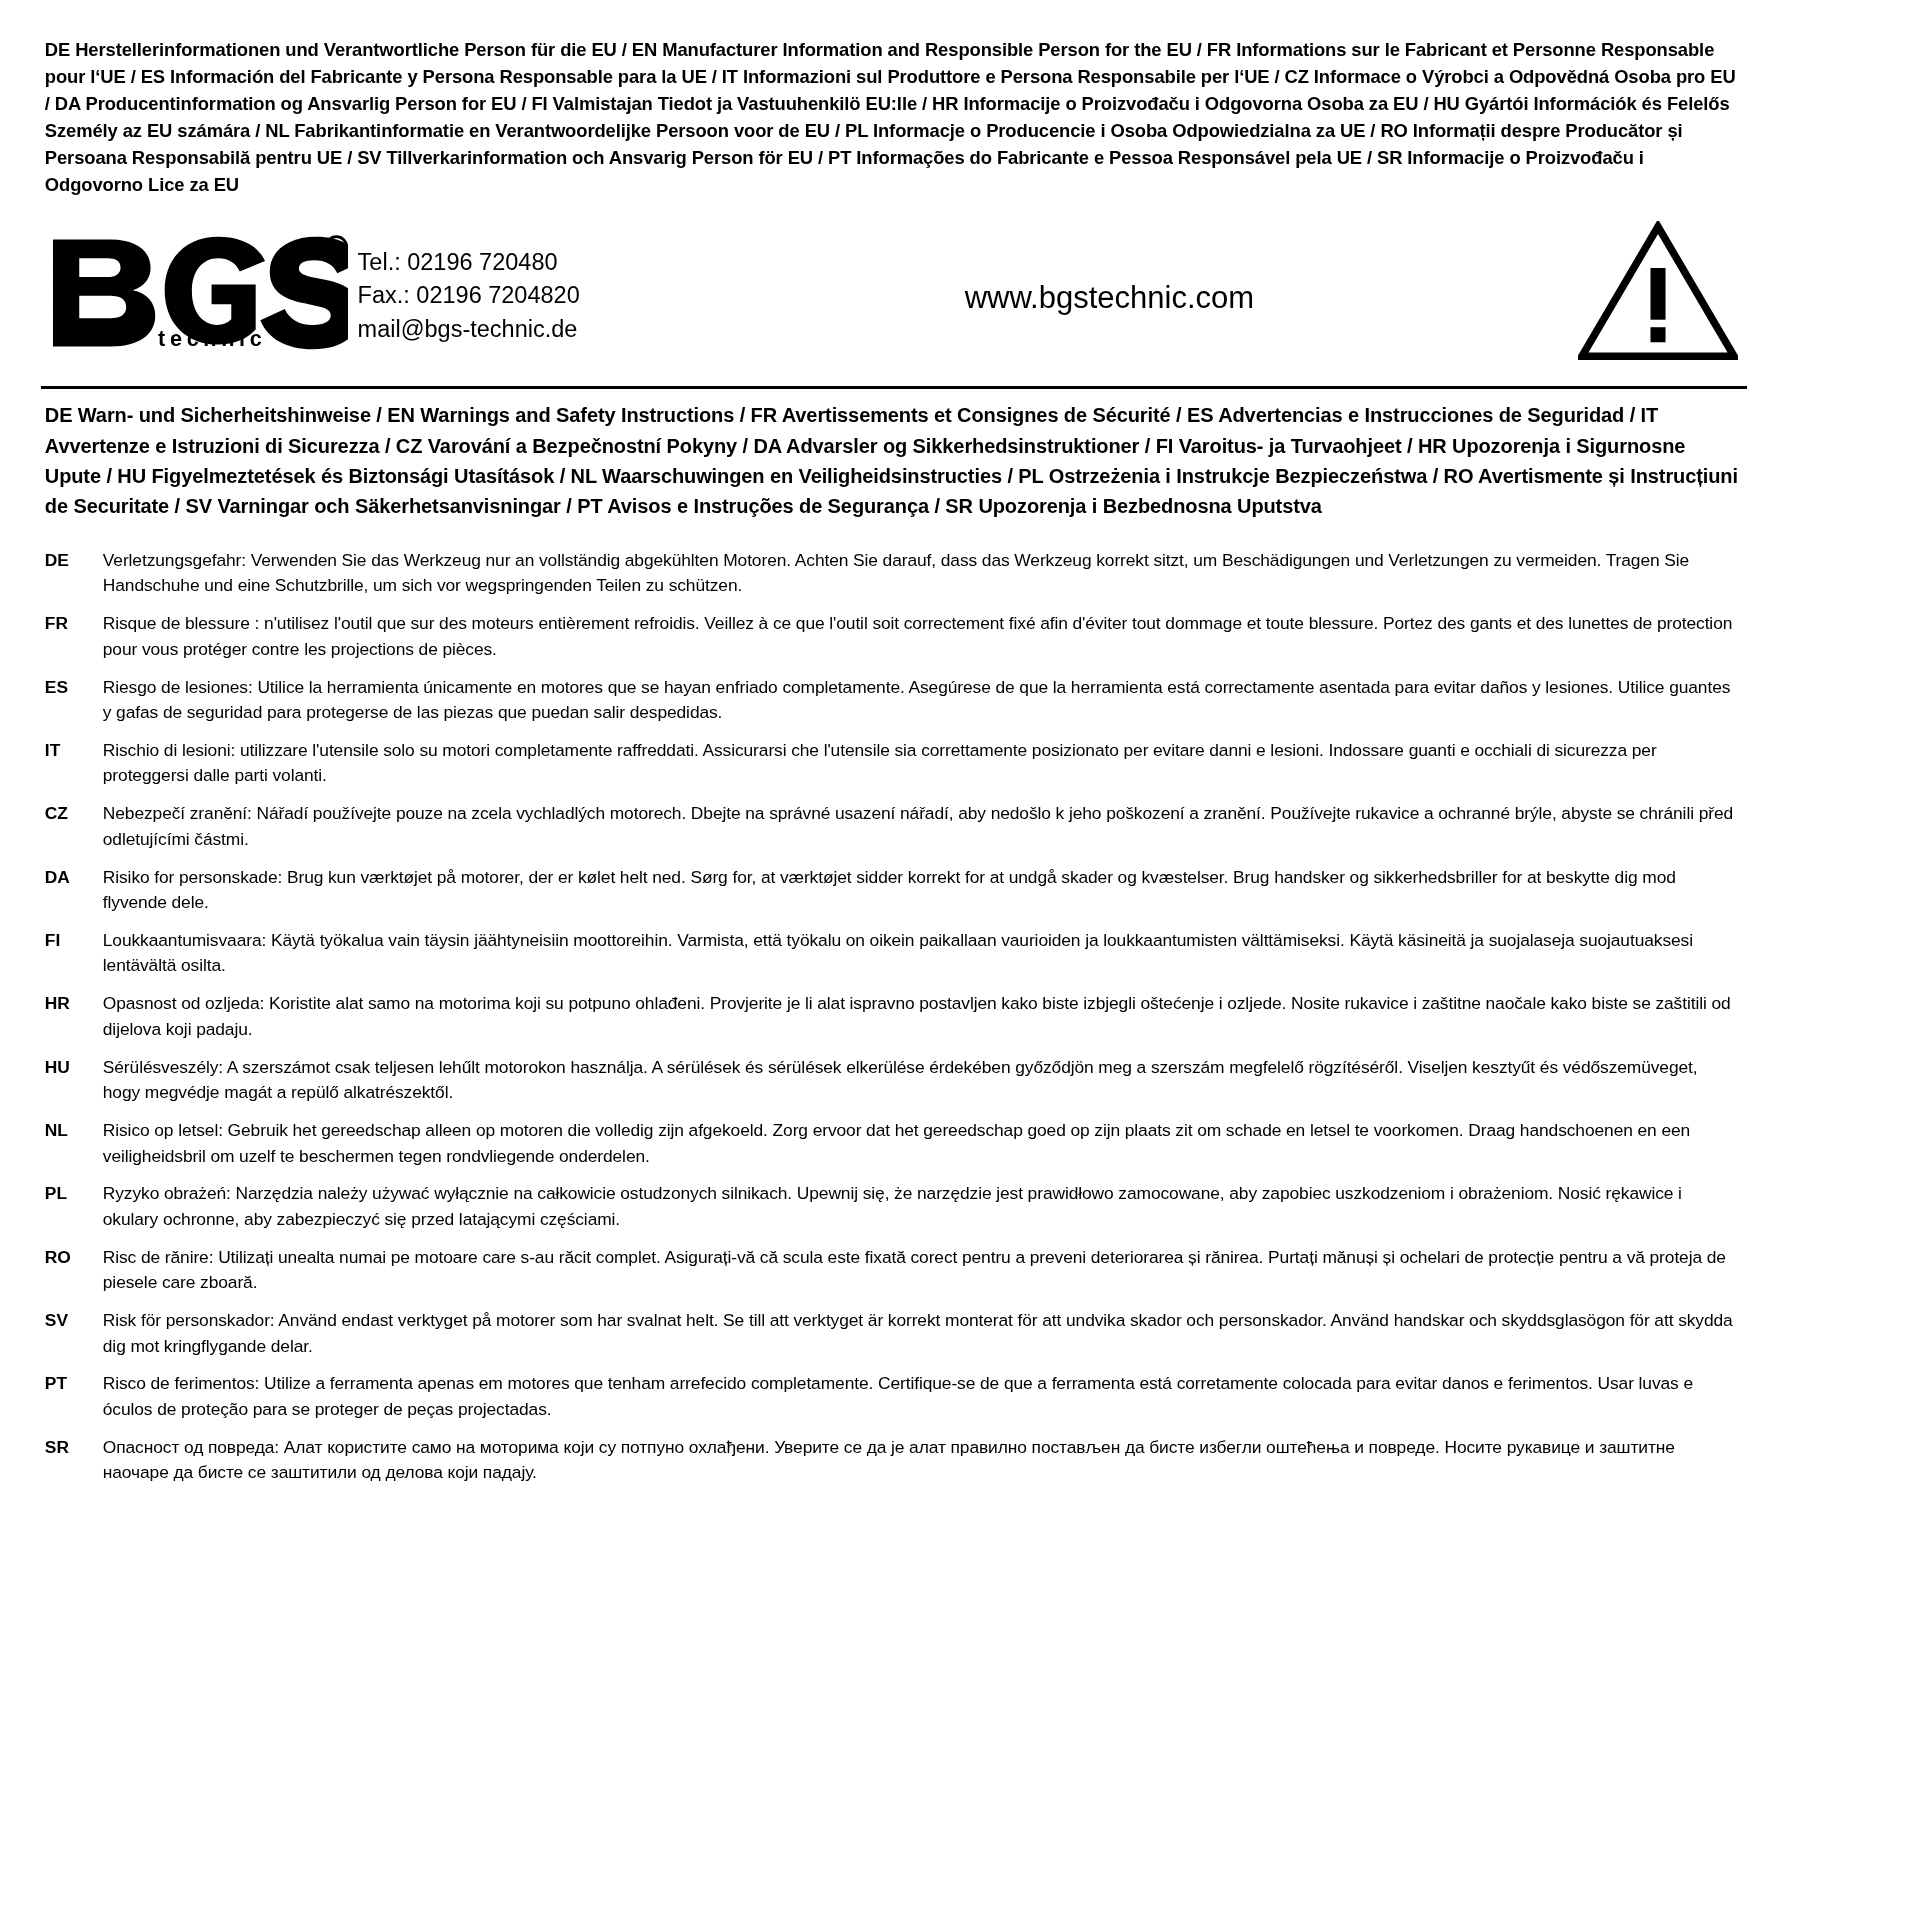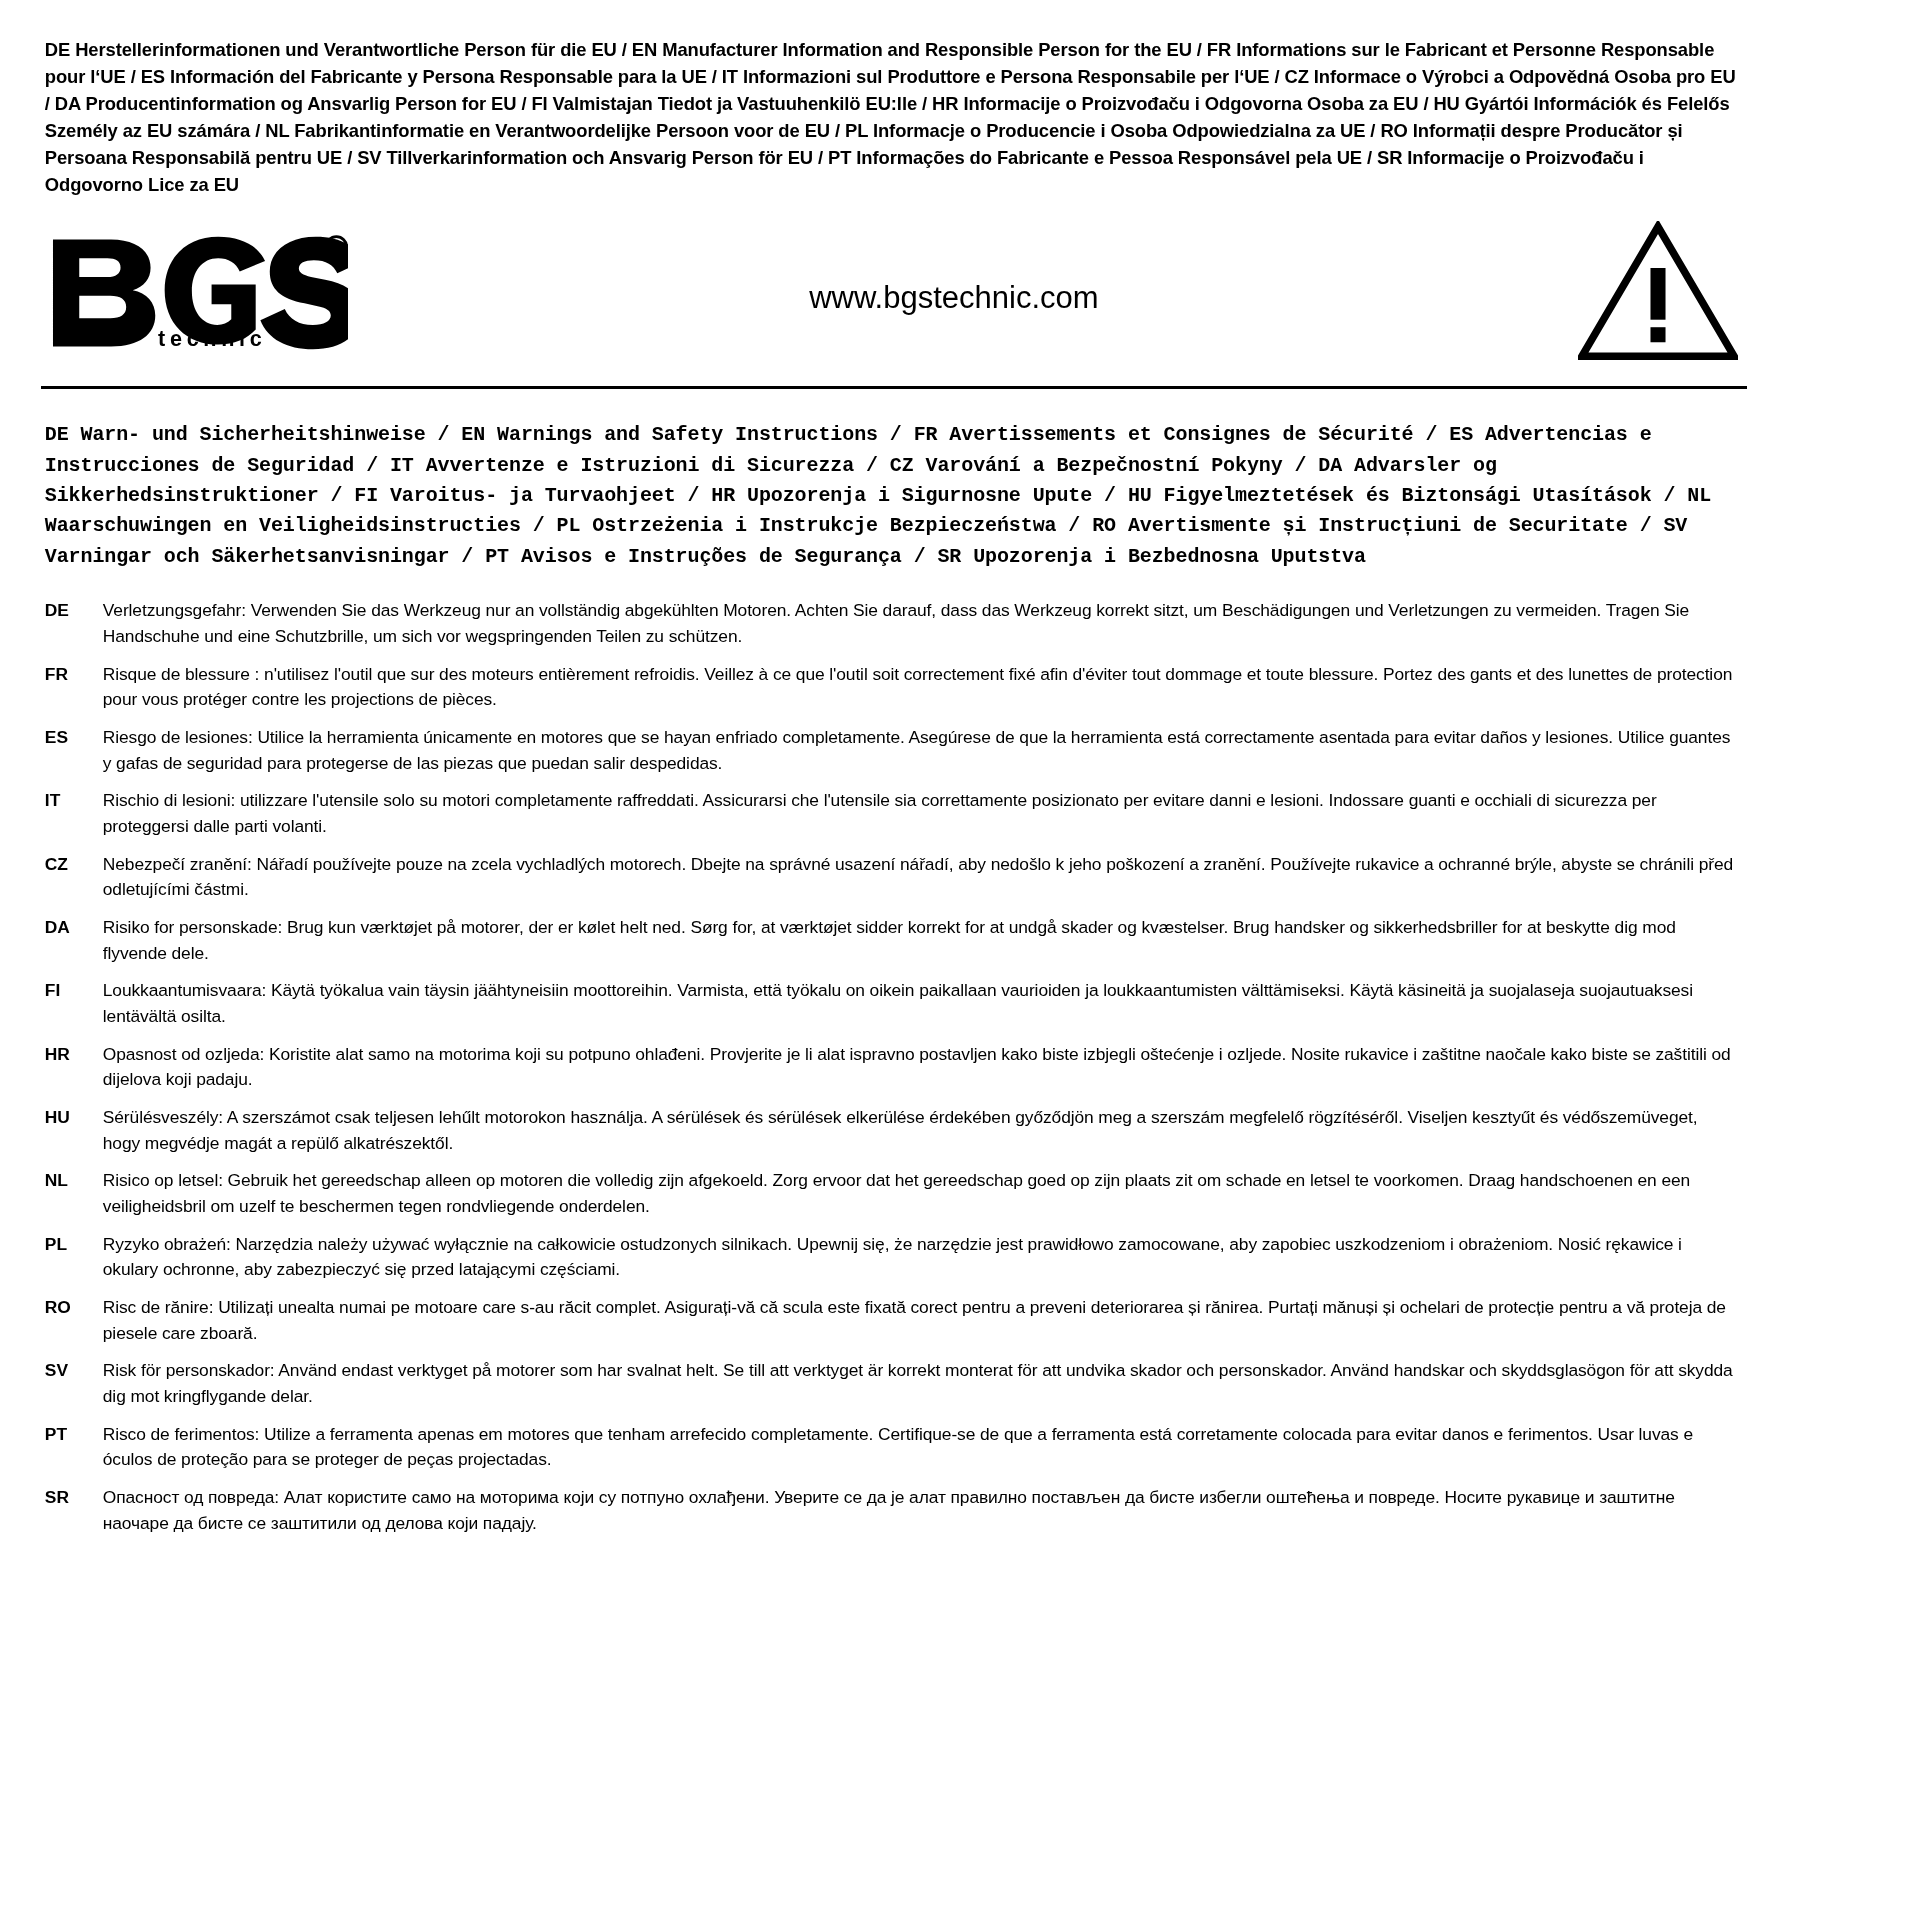--- a/index.html
+++ b/index.html
@@ -77,23 +77,22 @@
     width: 165px;
     padding-right: 3.8px;
   }
 
   
   .safety-heads {
     font-size: 20px;
     font-weight: bold;
     line-height: 1.52;
     letter-spacing: -0.1px;
-    margin-top: 31px;
+    margin-top: 11px;
     padding: 0 5.6px 0 3.8px;
-    font-family: Liberation Mono, monospace;
   }
 
   
   .warn-list {
     margin-top: 26px;
     padding: 0 9.4px 0 3.8px;
   }
   .warn-row {
     display: flex;
     align-items: flex-start;
@@ -137,20 +136,25 @@
                  c-9 -2 -13 -5 -13 -9 c0 -6 6 -9 16 -9 c13 0 21 5 25 14 l26 -12 C329 14 311 5 286 5 Z" fill="#000"></path>
 
         <circle cx="308" cy="16" r="11" fill="none" stroke="#000" stroke-width="3"></circle>
         <text x="308" y="22" font-family="Liberation Sans, sans-serif" font-size="14" text-anchor="middle" fill="#000">R</text>
 
         <text x="118" y="122" font-family="Liberation Sans, sans-serif" font-size="23" font-weight="bold" letter-spacing="5" fill="#000">technic</text>
       </svg>
     </div>
 
 
+    <div class="tel-block">
+      <div>Tel.: 02196 720480</div>
+      <div>Fax.: 02196 7204820</div>
+      <div>mail@bgs-technic.de</div>
+    </div>
 
     <div class="web-block">www.bgstechnic.com</div>
 
     <div class="warn-tri">
       <svg width="160" height="141" viewBox="0 0 170 150">
         <polygon points="85,6 166,144 4,144" fill="none" stroke="#000" stroke-width="8" stroke-linejoin="miter"></polygon>
         <rect x="77" y="50" width="16" height="55" fill="#000"></rect>
         <rect x="77" y="113" width="16" height="16" fill="#000"></rect>
       </svg>
     </div>

